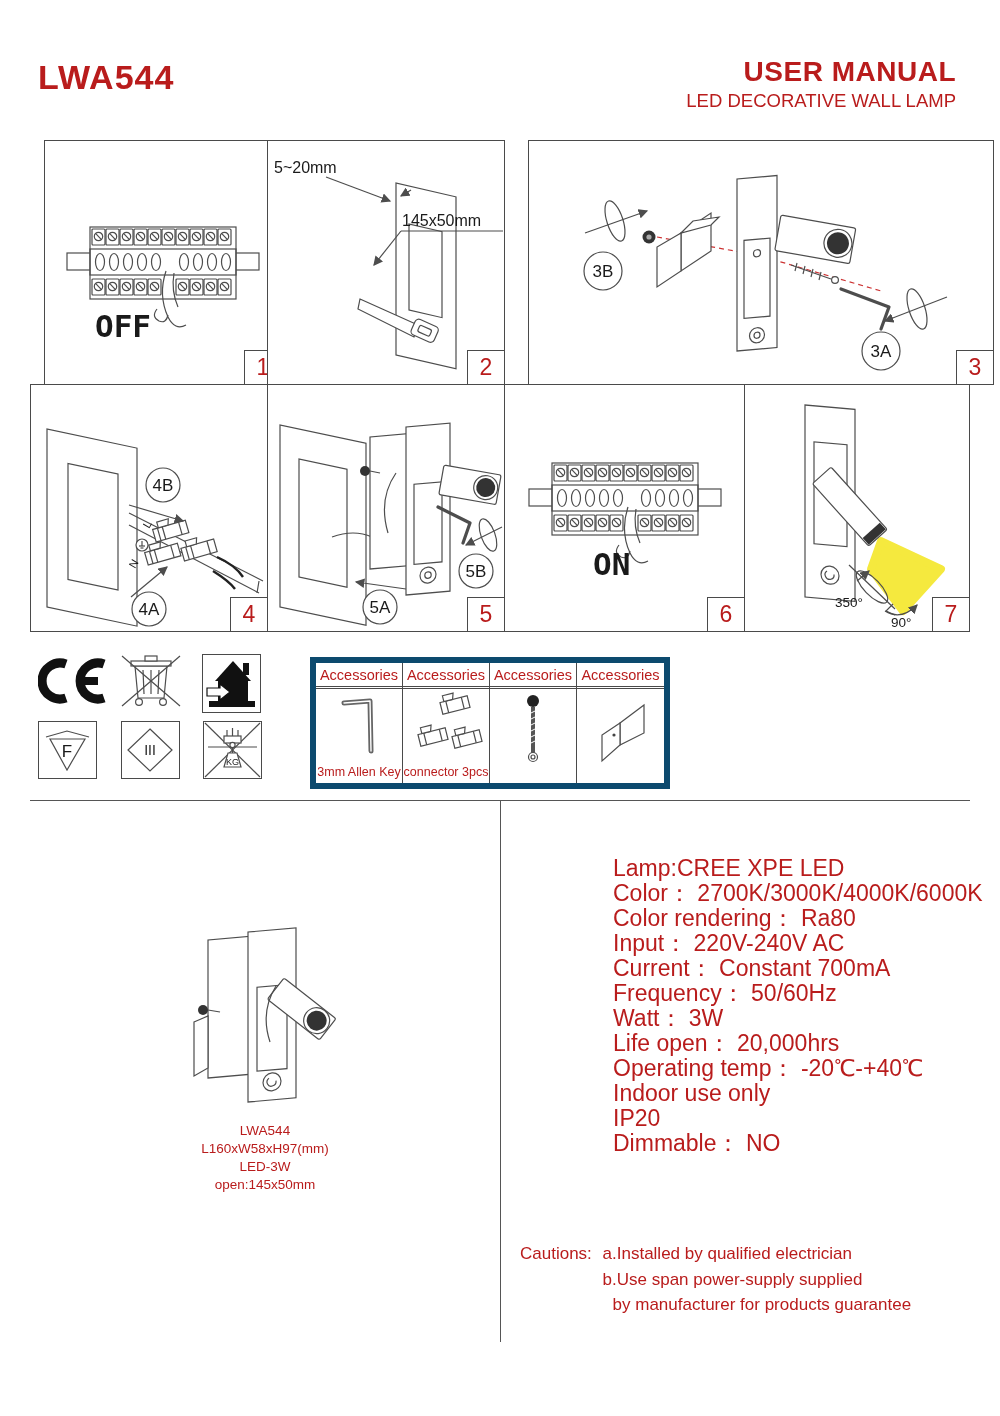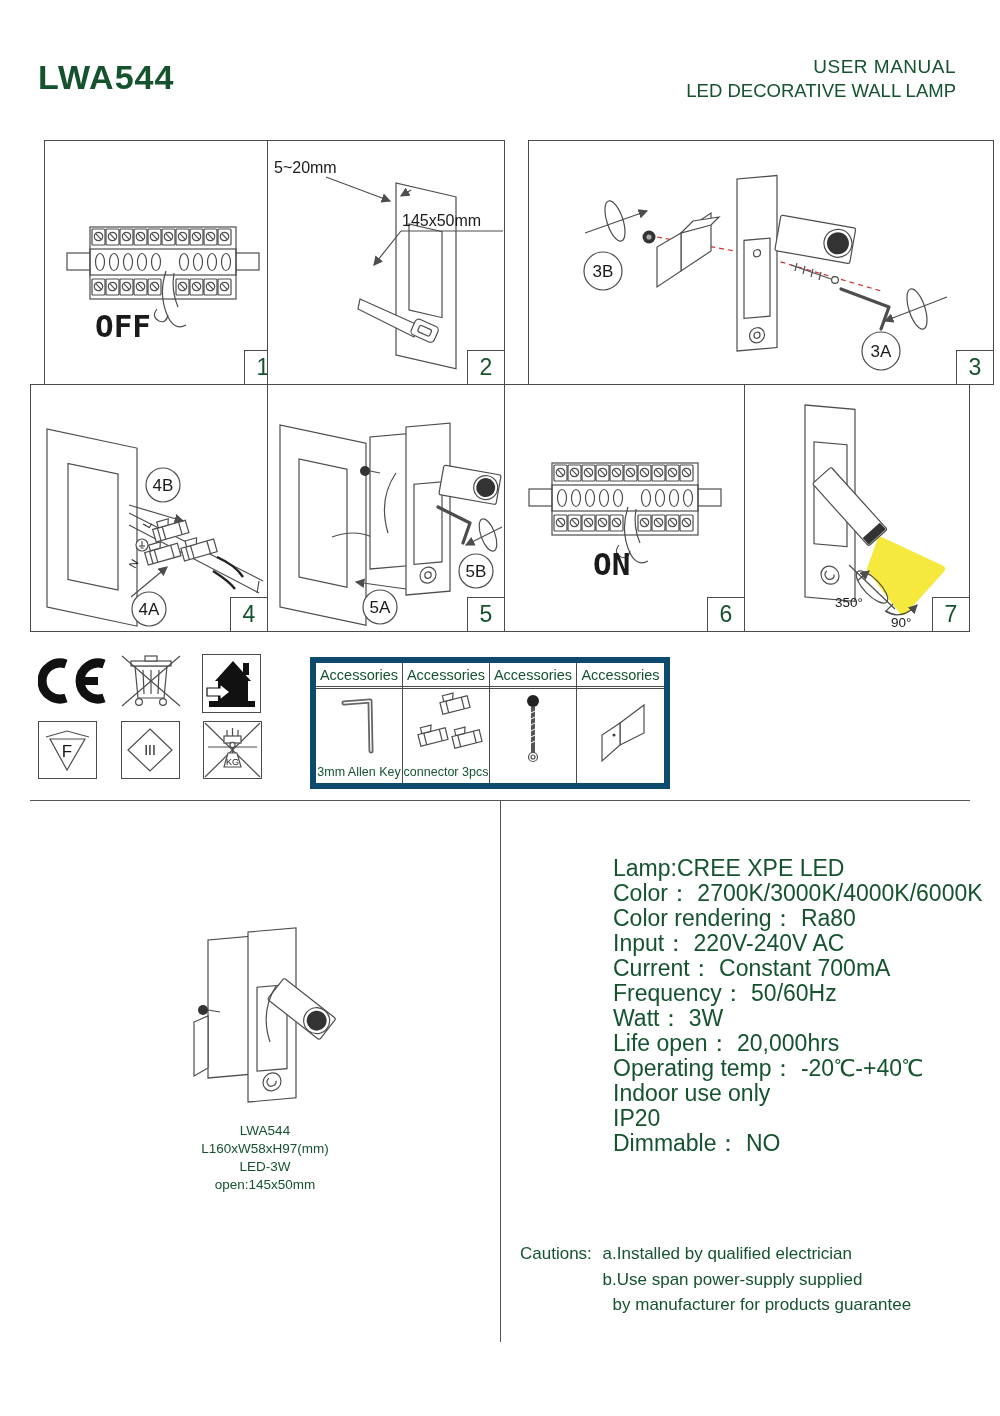--- a/index.html
+++ b/index.html
@@ -1,21 +1,21 @@
 <!DOCTYPE html>
 <html><head>
 <meta charset="utf-8">
 <style>
   html,body{margin:0;padding:0;background:#fff;}
   .page{position:relative;width:1000px;height:1416px;background:#fff;overflow:hidden;
-        font-family:"Liberation Sans",sans-serif;color:#14532d;}
+        font-family:"Liberation Sans",sans-serif;color:#b91c1c;}
   
   .model{position:absolute;left:38px;top:58px;font-size:34px;font-weight:bold;letter-spacing:1px;}
   .titleblock{position:absolute;right:44px;top:56px;text-align:right;}
-  .title{font-size:19px;font-weight:normal;letter-spacing:.5px;}
+  .title{font-size:28px;font-weight:bold;letter-spacing:.5px;}
   .subtitle{font-size:18.5px;margin-top:2px;}
   
   .panel{position:absolute;border:1px solid #4a4a4a;background:#fff;box-sizing:border-box;}
   .panel svg{display:block;}
   .step-num{position:absolute;right:-1px;bottom:-1px;width:38px;height:35px;border:1px solid #4a4a4a;
             display:flex;align-items:center;justify-content:center;font-size:23px;background:#fff;box-sizing:border-box;}
   
   svg .ln{stroke:#4d4d4d;fill:none;stroke-width:1.2px;}
   svg .lnw{stroke:#4d4d4d;fill:#fff;stroke-width:1.2px;}
   svg .thk{stroke:#4d4d4d;fill:none;stroke-width:3.2px;stroke-linecap:round;stroke-linejoin:round;}

